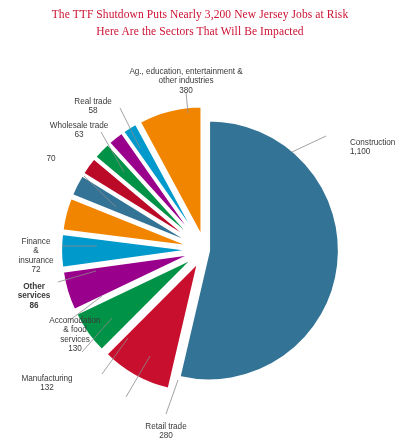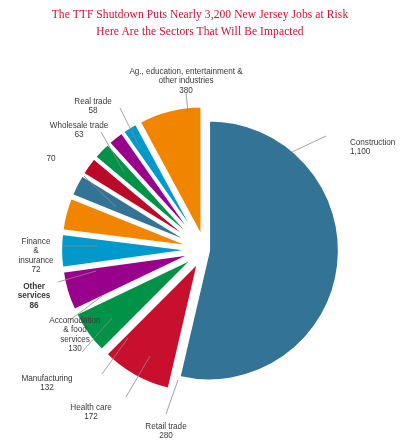--- a/index.html
+++ b/index.html
@@ -147,23 +147,19 @@
 services</span>
     <span class="val">130</span>
   </div>
 
   <div class="lbl c" style="left:12px; top:364px; width:70px;">
     <span>Manufacturing</span>
     <span class="val">132</span>
   </div>
 
 
-  <div class="lbl c" style="left:56px; top:393px; width:70px;">
-    <span>Health care</span>
-    <span class="val">172</span>
-  </div>
 
   <div class="lbl c" style="left:130px; top:412px; width:72px;">
     <span>Retail trade</span>
     <span class="val">280</span>
   </div>
 
 </div>
 
 </body></html>

